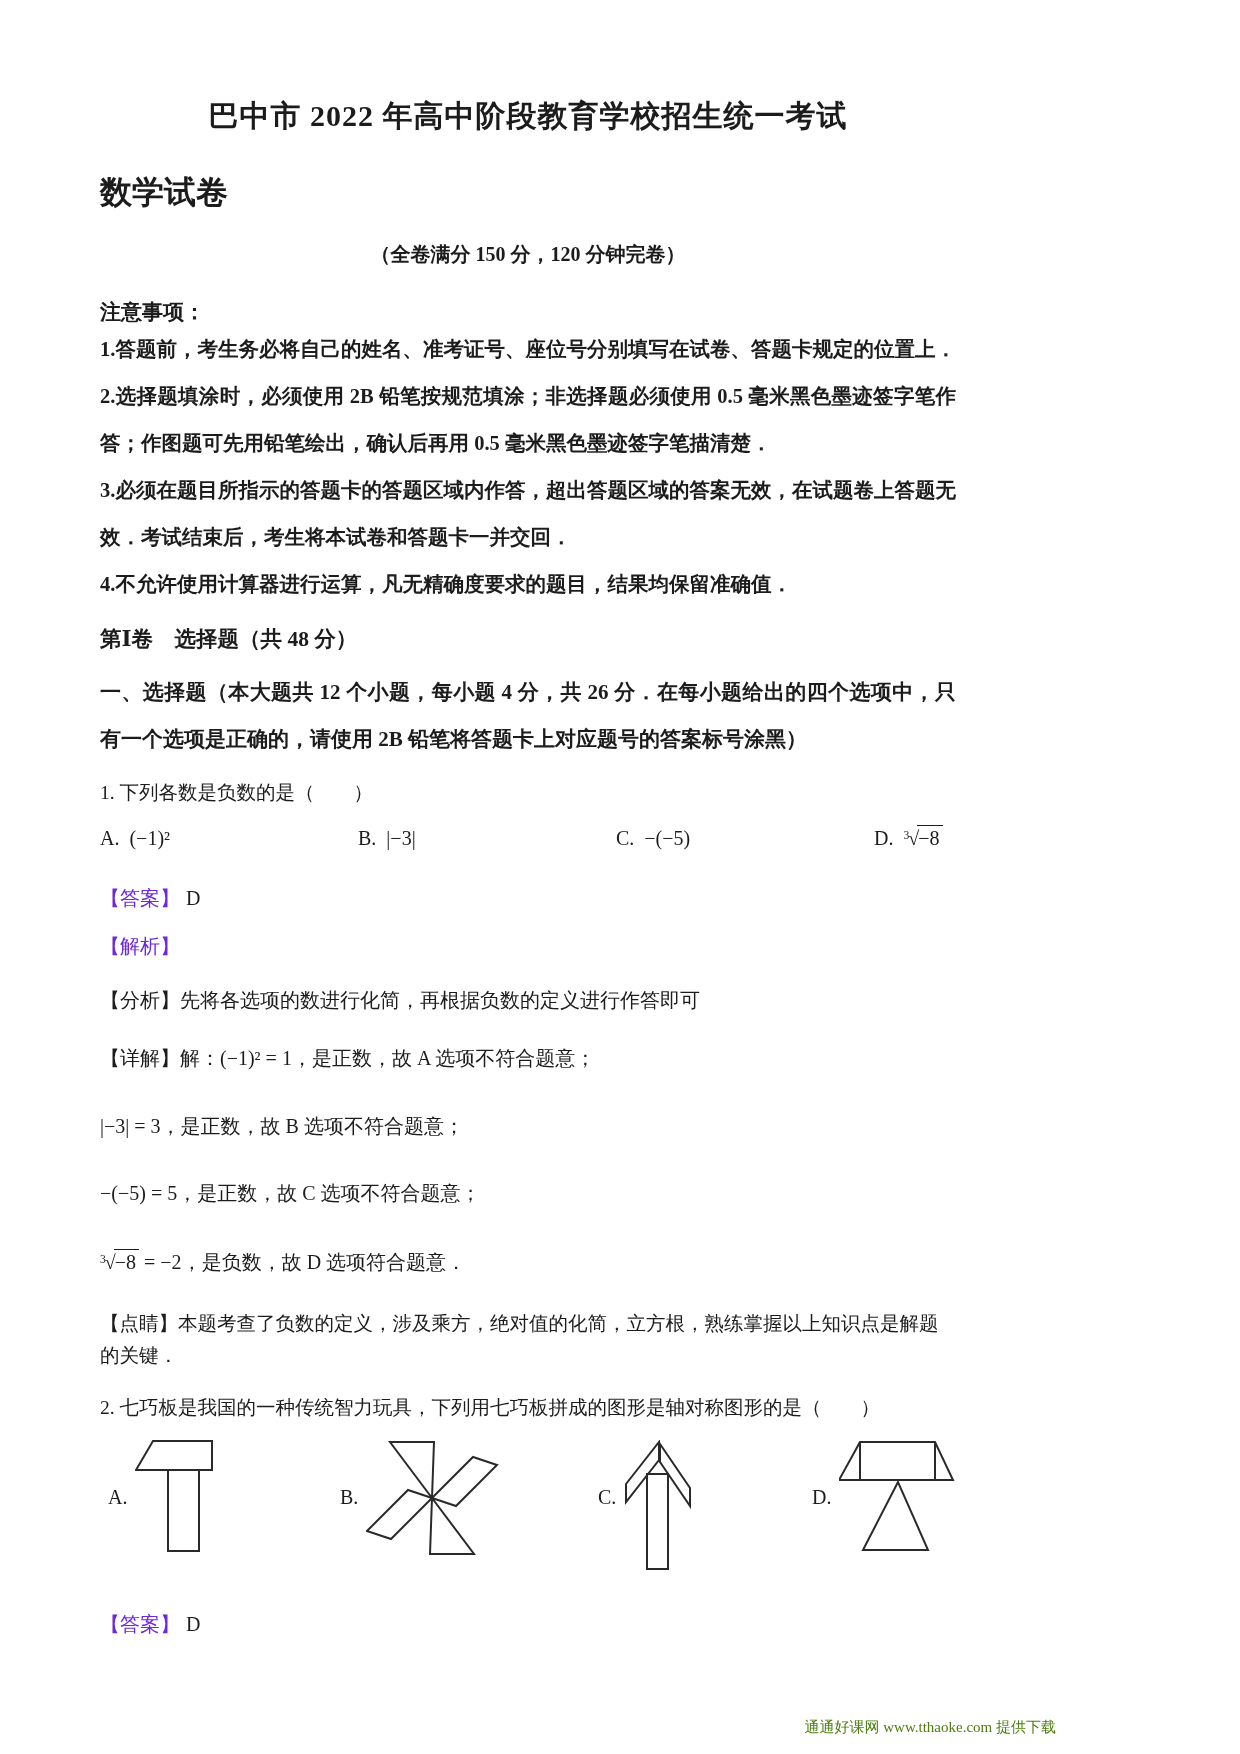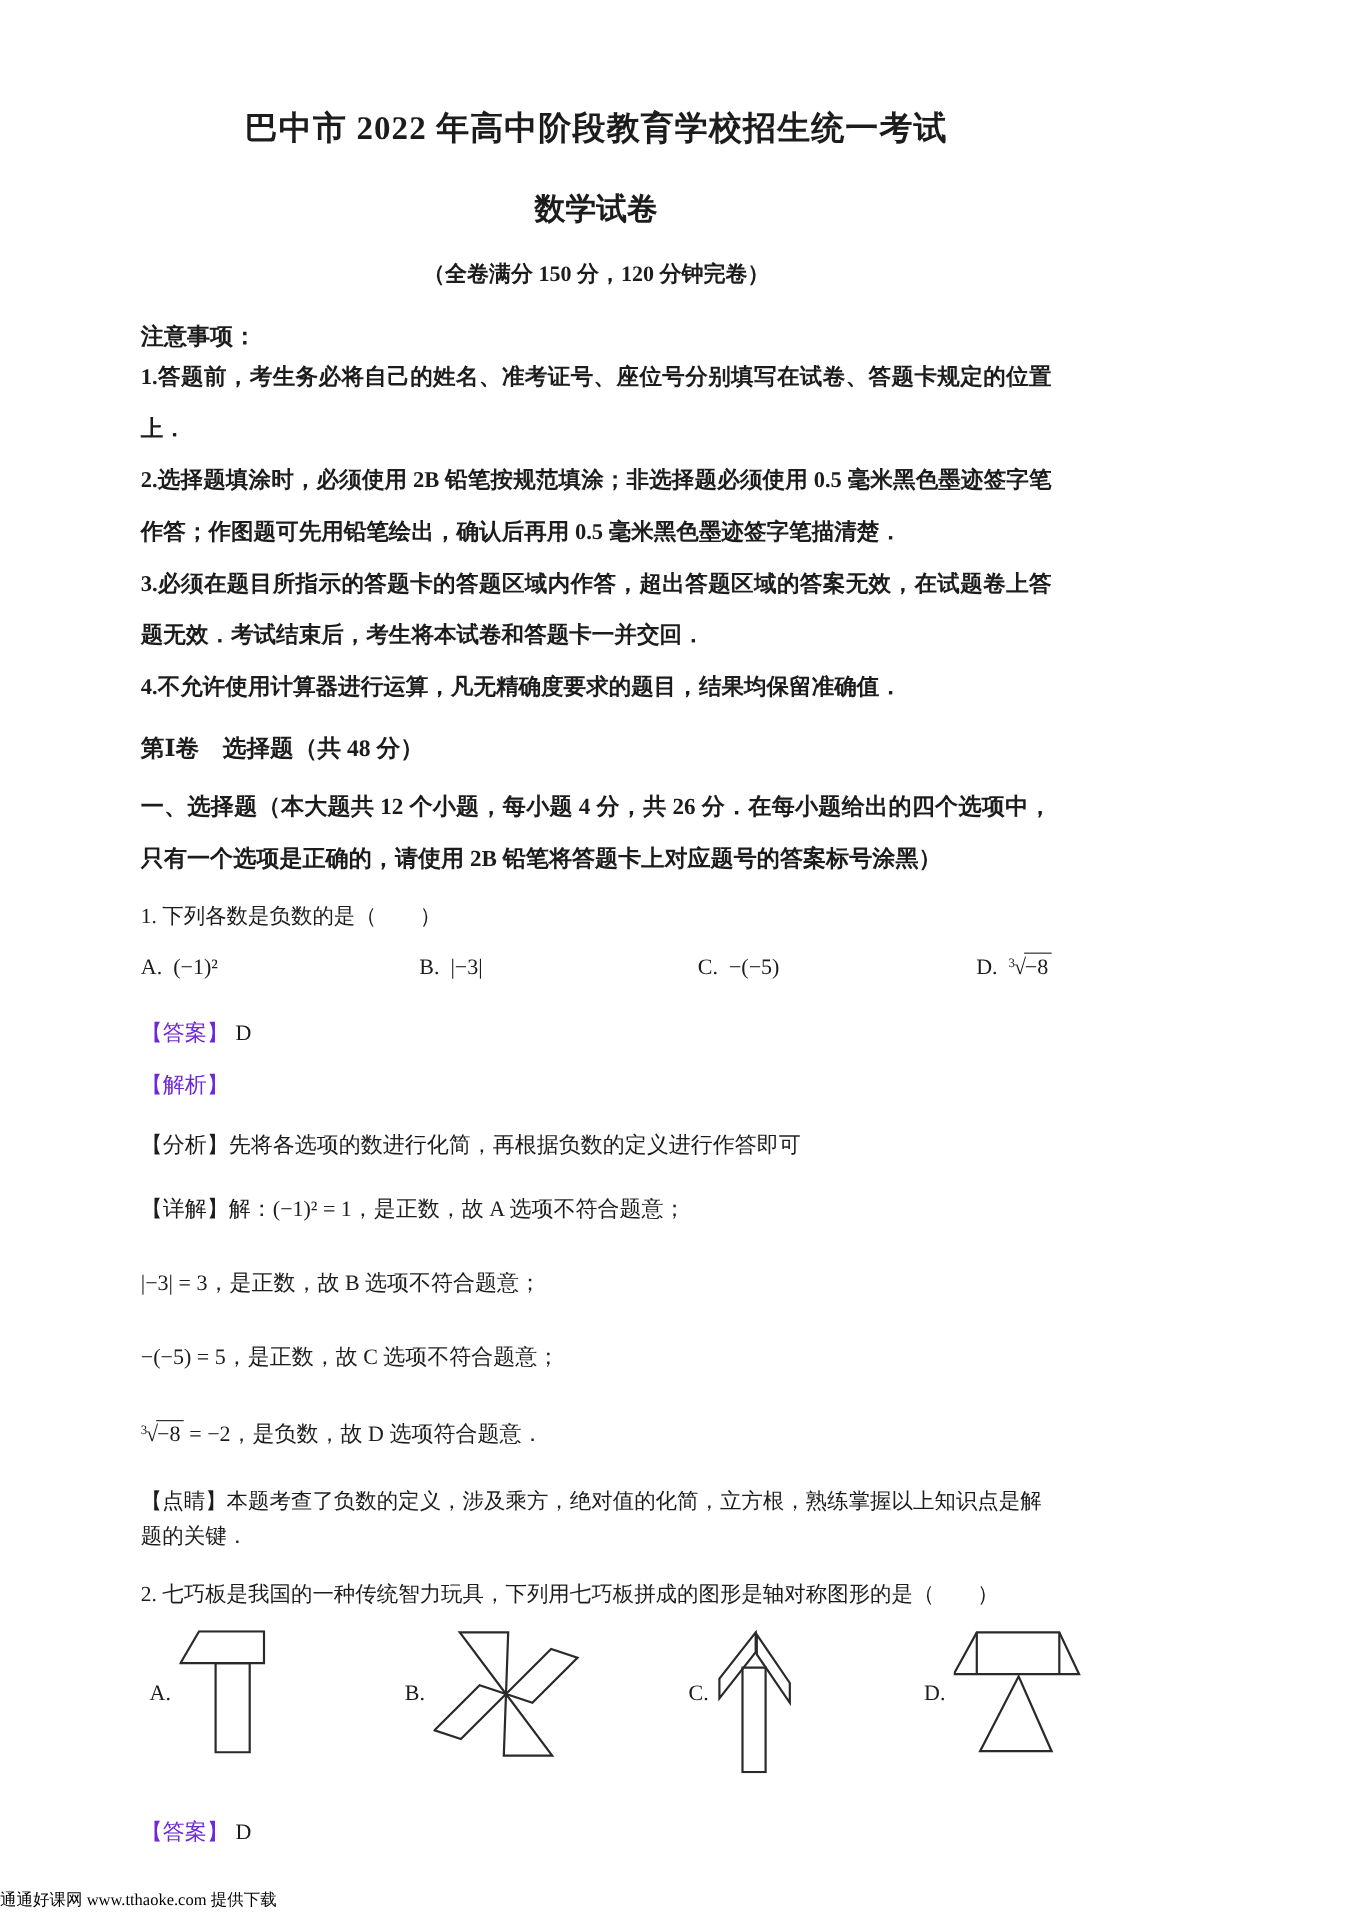--- a/index.html
+++ b/index.html
@@ -5,26 +5,25 @@
   html,body { margin:0; padding:0; background:#ffffff; }
   .page {
     position:relative;
     width:1056px; height:1754px;
     background:#ffffff;
     font-family:"Liberation Serif","DejaVu Serif",serif;
     color:#1c1c1c;
     overflow:hidden;
     box-sizing:border-box;
     padding-top:96px;
-    padding-left:28px;
   }
   .content { padding:0 100px; }
 
   .title   { margin:0; text-align:center; font-size:30px; font-weight:bold; letter-spacing:1px; }
-  .subtitle{ margin:34px 0 0; text-align:center; font-size:28px; font-weight:bold; }
+  .subtitle{ margin:34px 0 0; font-size:32px; font-weight:bold; }
   .meta    { margin:26px 0 0; text-align:center; font-size:20px; font-weight:bold; }
 
   .notes-heading { margin-top:30px; font-size:21px; font-weight:bold; }
   .notes p { margin:0; font-size:20.5px; font-weight:bold; line-height:47px; text-align:justify; }
 
   .sec-heading { margin-top:8px; font-size:21.5px; font-weight:bold; line-height:47px; }
   .intro { margin-top:6px; font-size:21px; font-weight:bold; line-height:47px; text-align:justify; }
 
   .qtext { margin-top:10px; font-size:19.5px; line-height:40px; }
 
@@ -56,21 +55,21 @@
   .fig .flabel { font-size:20px; margin-right:8px; margin-top:46px; }
   .fig-a { left:8px; }
   .fig-b { left:240px; }
   .fig-c { left:498px; }
   .fig-d { left:712px; }
   .fig svg { display:block; }
   .fig svg * { stroke:#2a2a2a; stroke-width:2; fill:none; stroke-linejoin:miter; }
 
   .footer {
     position:absolute; left:0; right:0; top:1718px;
-    text-align:left; color:#000000; font-size:15px;
+    text-align:right; color:#4d7c0f; font-size:15px;
   }
 </style>
 </head>
 <body>
 
 <div class="page">
   <div class="content">
 
     <h1 class="title">巴中市 2022 年高中阶段教育学校招生统一考试</h1>
     <h2 class="subtitle">数学试卷</h2>

